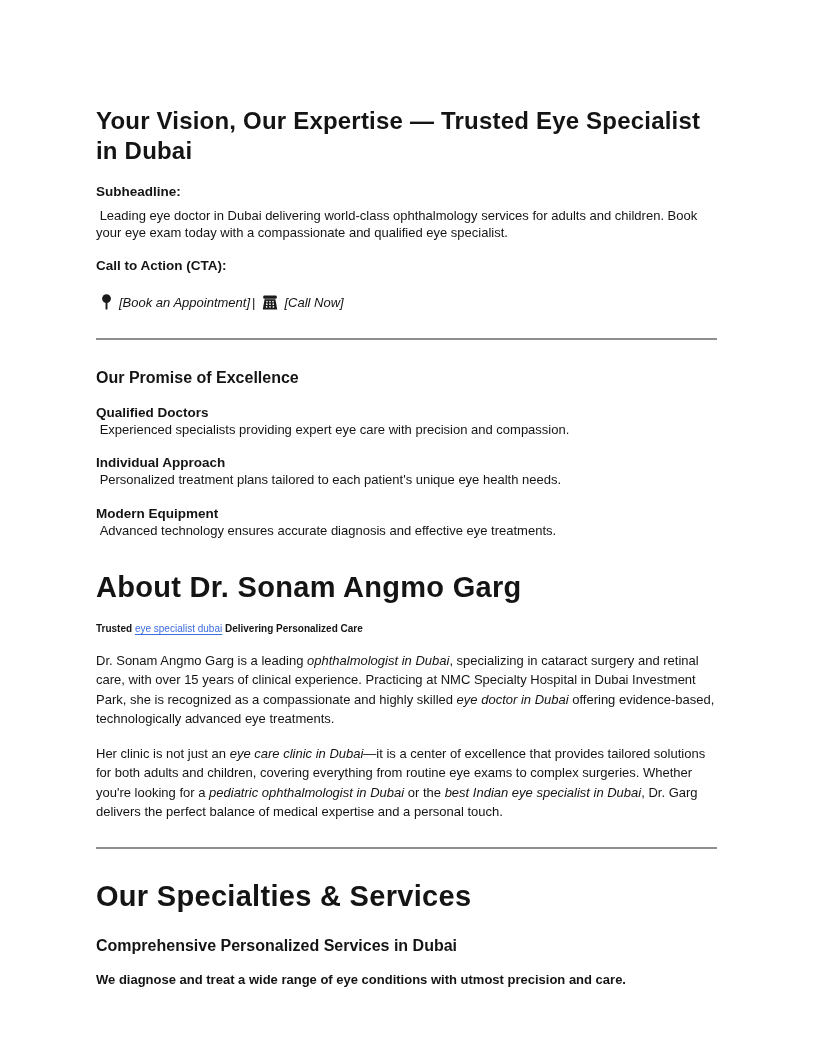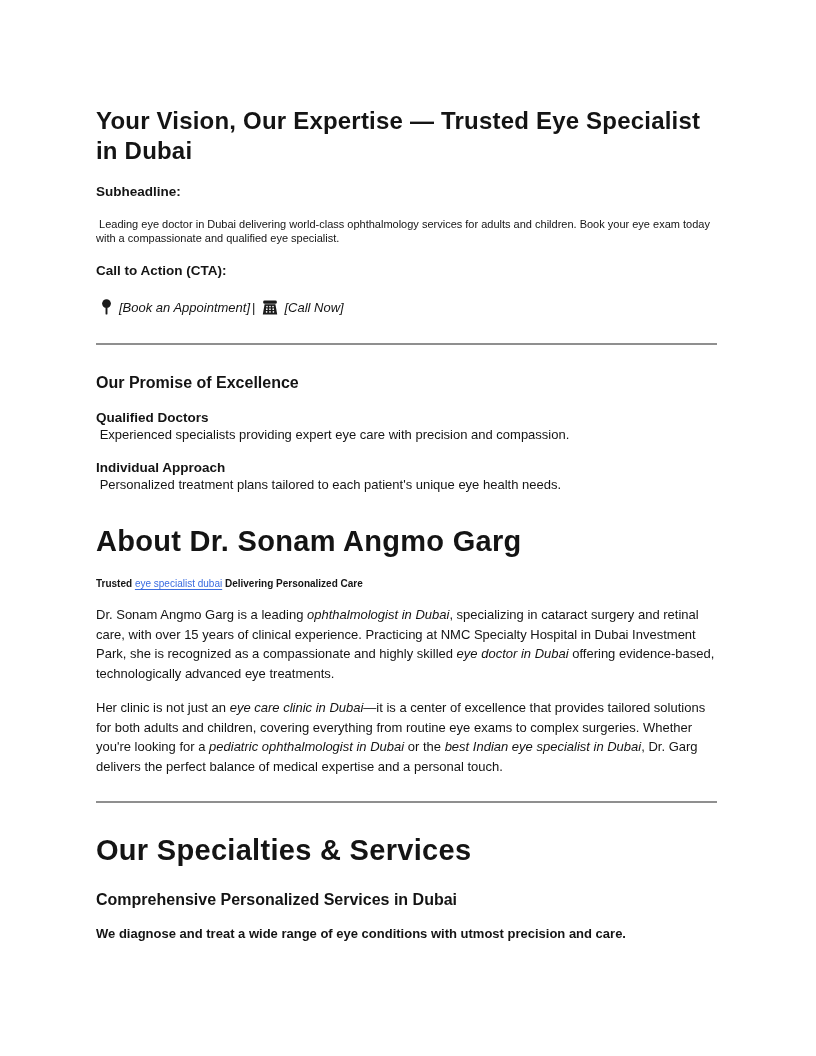--- a/index.html
+++ b/index.html
@@ -30,22 +30,22 @@
     line-height: 1.25;
     letter-spacing: 0.2px;
   }
   .label {
     margin-top: 18px;
     font-size: 13.5px;
     font-weight: 700;
     line-height: 1.2;
   }
   .body-text {
-    margin-top: 18px;
-    font-size: 11px;
+    margin-top: 8px;
+    font-size: 13px;
     line-height: 1.27;
     white-space: pre-wrap;
   }
   .cta-label { margin-top: 17px; }
   .cta-line {
     margin-top: 20px;
     padding-left: 5px;
     font-size: 13px;
     display: flex;
     align-items: center;
@@ -171,20 +171,24 @@
   <h2 class="promise-heading">Our Promise of Excellence</h2>
 
   <div>
     <p class="promise-item-title">Qualified Doctors</p>
     <p class="promise-item-text"> Experienced specialists providing expert eye care with precision and compassion.</p>
   </div>
   <div>
     <p class="promise-item-title">Individual Approach</p>
     <p class="promise-item-text"> Personalized treatment plans tailored to each patient's unique eye health needs.</p>
   </div>
+  <div>
+    <p class="promise-item-title">Modern Equipment</p>
+    <p class="promise-item-text"> Advanced technology ensures accurate diagnosis and effective eye treatments.</p>
+  </div>
 
   <h1 class="big-heading about-heading">About Dr. Sonam Angmo Garg</h1>
 
   <p class="tagline"><span class="run-bold">Trusted </span><a class="doc-link" href="#">eye specialist dubai</a><span class="run-bold"> Delivering Personalized Care</span></p>
 
   <p class="about-para"><span class="run-normal">Dr. Sonam Angmo Garg is a leading </span><span class="run-italic">ophthalmologist in Dubai</span><span class="run-normal">, specializing in cataract surgery and retinal care, with over 15 years of clinical experience. Practicing at NMC Specialty Hospital in Dubai Investment Park, she is recognized as a compassionate and highly skilled </span><span class="run-italic">eye doctor in Dubai</span><span class="run-normal"> offering evidence-based, technologically advanced eye treatments.</span></p>
   <p class="about-para"><span class="run-normal">Her clinic is not just an </span><span class="run-italic">eye care clinic in Dubai</span><span class="run-normal">—it is a center of excellence that provides tailored solutions for both adults and children, covering everything from routine eye exams to complex surgeries. Whether you're looking for a </span><span class="run-italic">pediatric ophthalmologist in Dubai</span><span class="run-normal"> or the </span><span class="run-italic">best Indian eye specialist in Dubai</span><span class="run-normal">, Dr. Garg delivers the perfect balance of medical expertise and a personal touch.</span></p>
 
   <hr class="divider divider-2">
 

